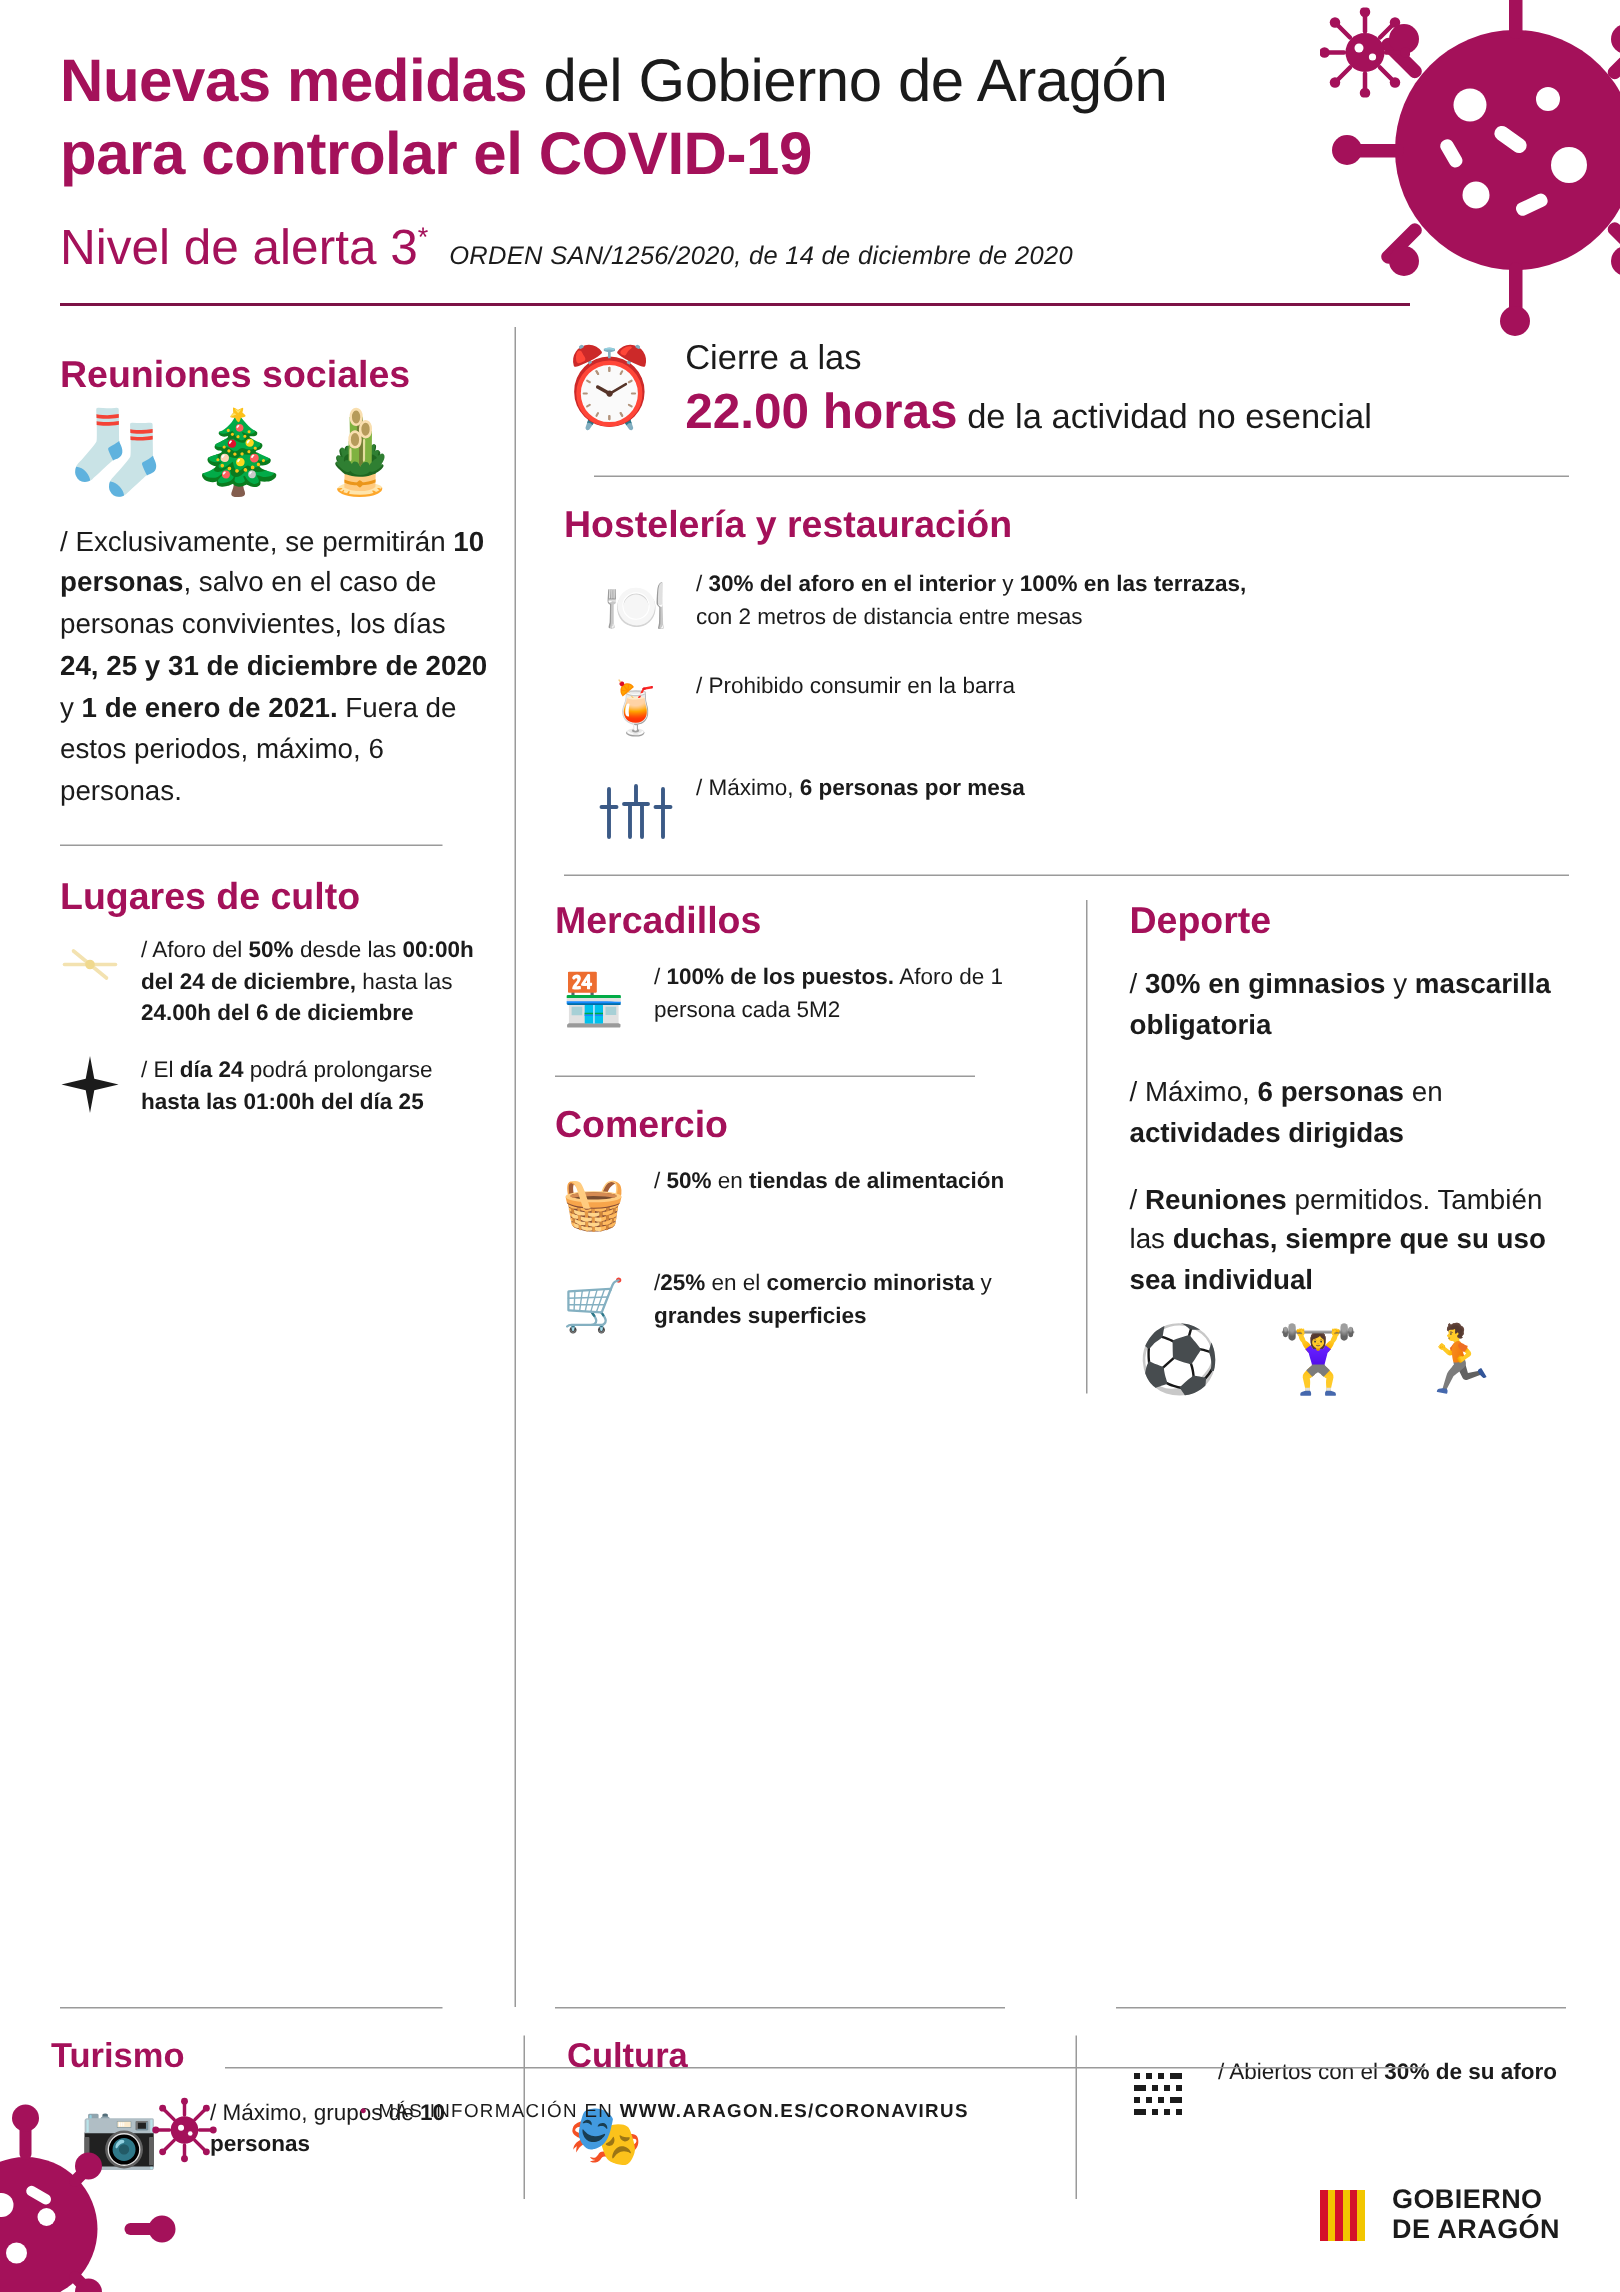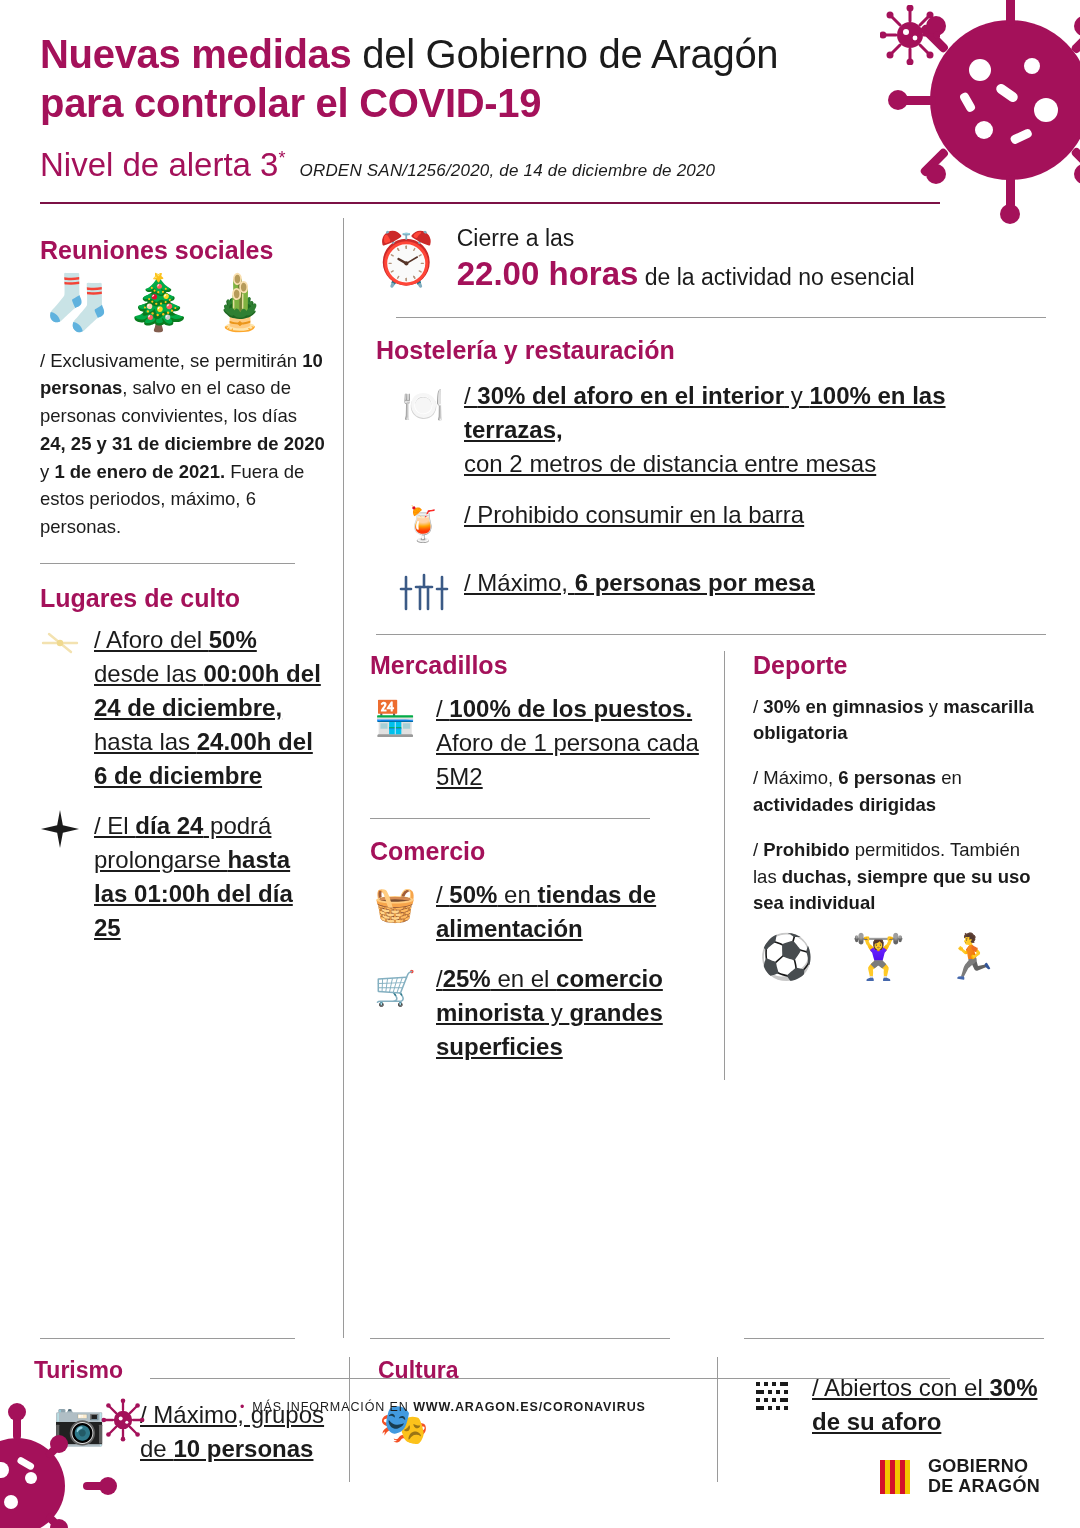--- a/index.html
+++ b/index.html
@@ -134,23 +134,22 @@
   }
   .hr-light.short { width: 255px; }
 
   .item {
     display: flex;
     align-items: flex-start;
     gap: 14px;
     margin-bottom: 16px;
   }
   .item .txt {
-    font-size: 24px;
+    font-size: 15px;
     line-height: 1.42;
-    text-decoration: underline;
   }
   .ico {
     flex: 0 0 auto;
     width: 52px;
     height: 52px;
     display: flex;
     align-items: center;
     justify-content: center;
     font-size: 34px;
     line-height: 1;
@@ -526,21 +525,21 @@
         <div class="item">
           <div class="ico">🛒</div>
           <div class="txt">/<b>25%</b> en el <b>comercio minorista</b> y <b>grandes superficies</b></div>
         </div>
       </div>
 
       <div class="tc-right">
         <h2 class="section">Deporte</h2>
         <div class="para" style="margin-top:14px;">/ <b>30% en gimnasios</b> y <b>mascarilla obligatoria</b></div>
         <div class="para">/ Máximo, <b>6 personas</b> en <b>actividades dirigidas</b></div>
-        <div class="para">/ <b>Prohibido</b> permitidos. También las <b>duchas, siempre que su uso sea individual</b></div>
+        <div class="para">/ <b>Reuniones</b> permitidos. También las <b>duchas, siempre que su uso sea individual</b></div>
         <div class="emoji-row-sport">
           <span>⚽</span>
           <span>🏋️‍♀️</span>
           <span>🏃</span>
         </div>
       </div>
     </div>
 
   </div>
 </div>

